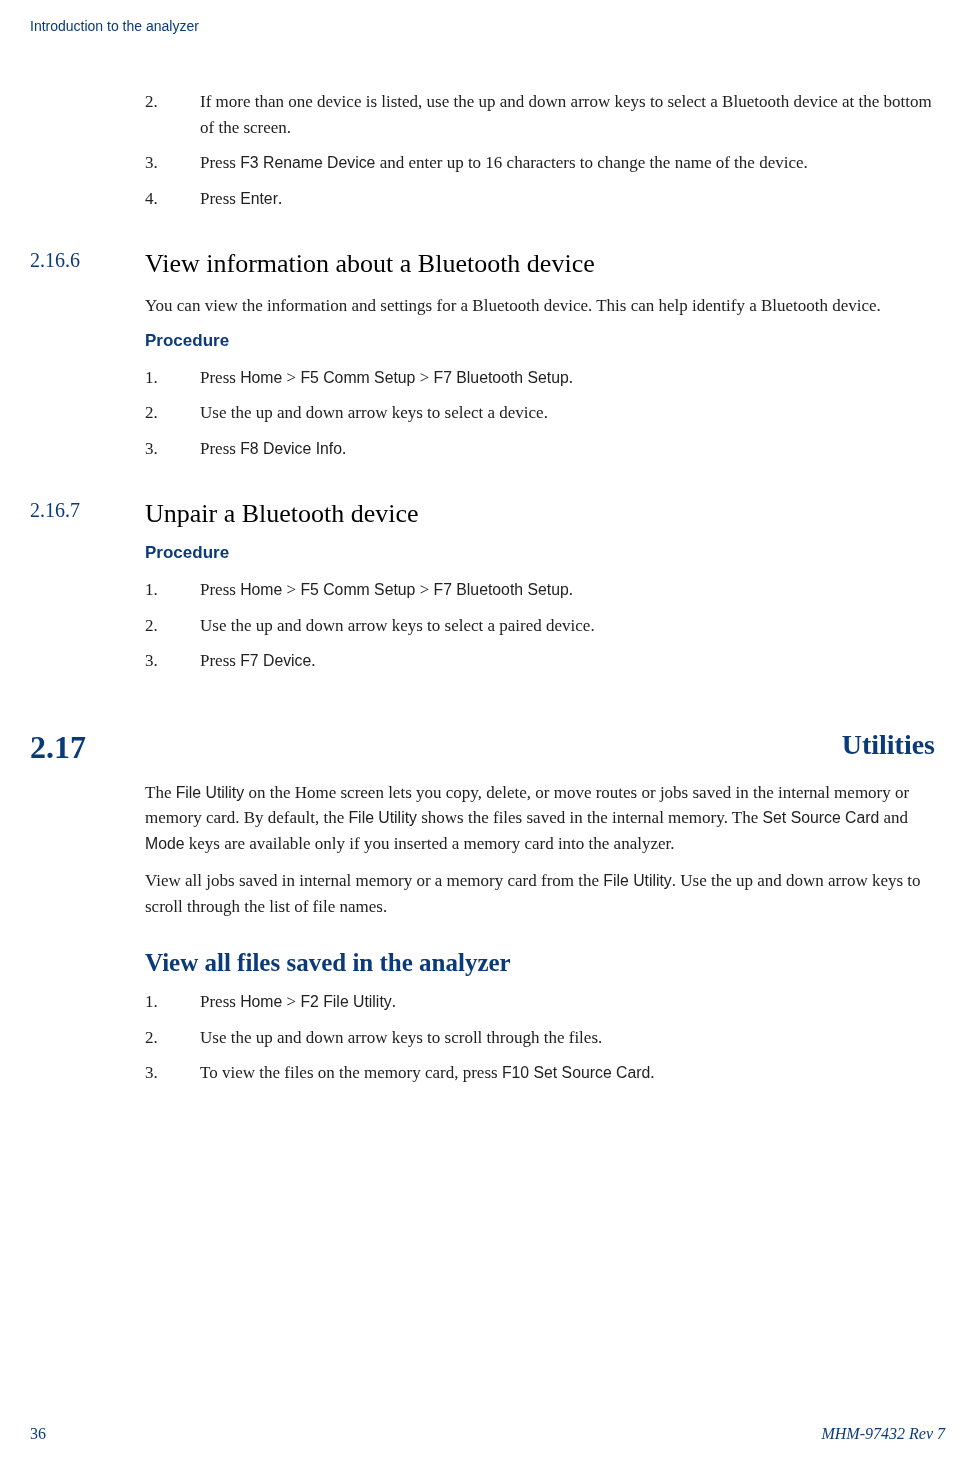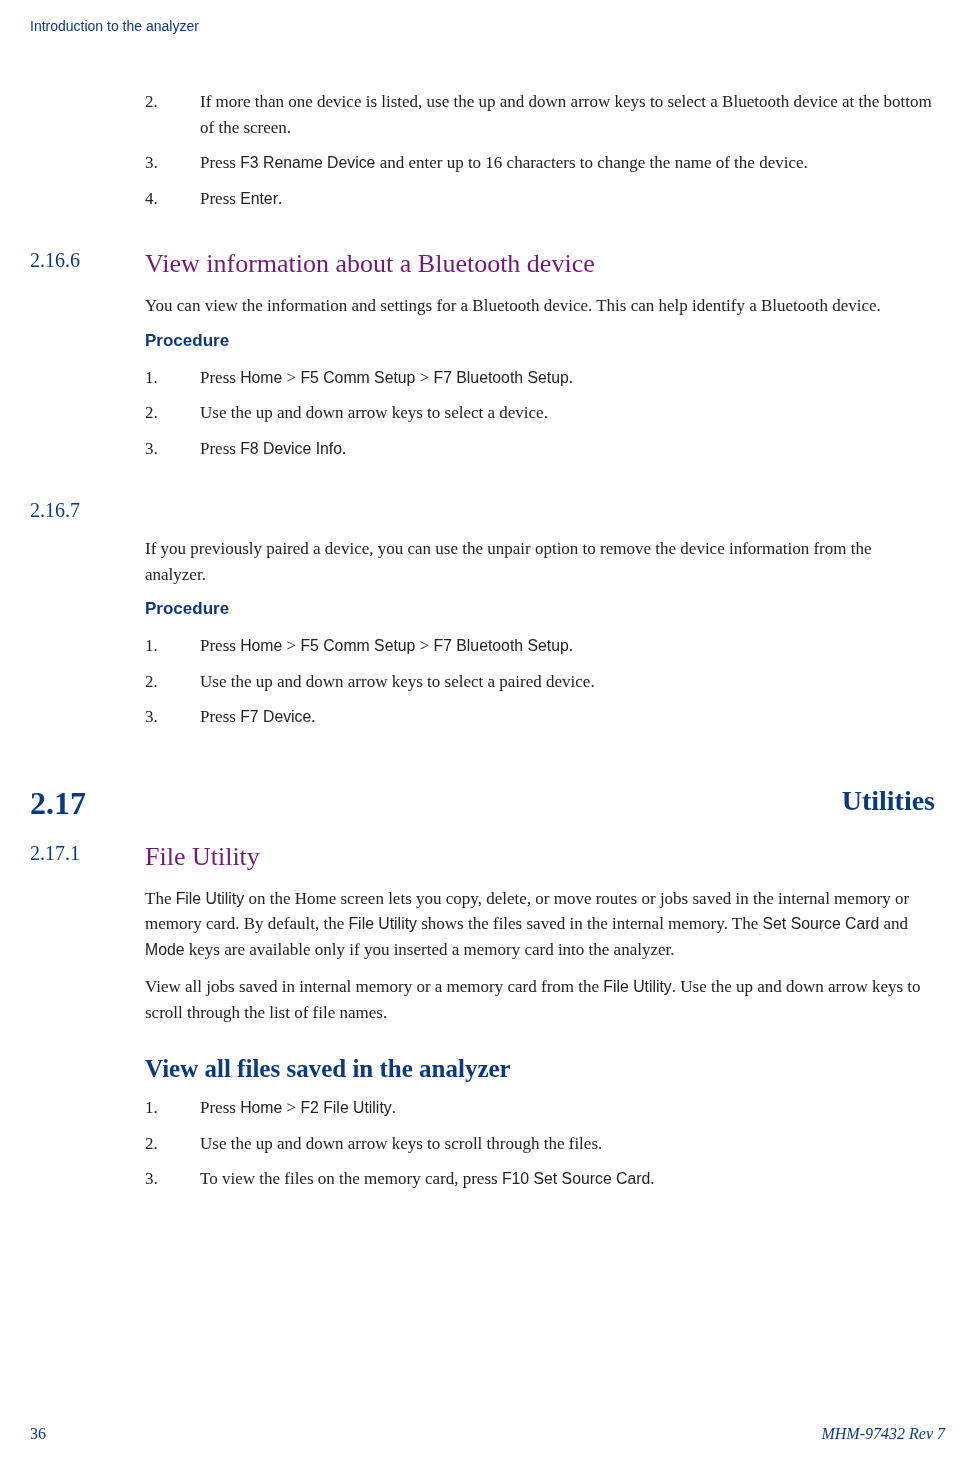--- a/index.html
+++ b/index.html
@@ -53,21 +53,21 @@
       font-weight: 400;
     }
     .section-num-big {
       width: 115px;
       flex-shrink: 0;
       color: #0a3a7a;
       font-size: 32px;
       font-weight: bold;
     }
     .section-title {
-      color: #701a75;
+      color: #000000;
       font-size: 26px;
       font-weight: 400;
     }
     .section-title-big {
       color: #0a3a7a;
       font-size: 28px;
       font-weight: bold;
     }
     .intro-para {
       font-size: 17px;
@@ -147,22 +147,22 @@
         <div class="ol-text"><span>Use the up and down arrow keys to select a device.</span></div>
       </div>
       <div class="ol-step">
         <div class="ol-num">3.</div>
         <div class="ol-text"><span>Press </span><span class="ui-term">F8 Device Info</span><span>.</span></div>
       </div>
     </div>
 
   <div class="section-row">
     <div class="section-num">2.16.7</div>
+    <div class="section-title">Unpair a Bluetooth device</div>
   </div>
-  <div class="intro-para">If you previously paired a device, you can use the unpair option to remove the device information from the analyzer.</div>
   <div class="procedure">Procedure</div>
   <div id="steps-2167">
       <div class="ol-step">
         <div class="ol-num">1.</div>
         <div class="ol-text"><span>Press </span><span class="ui-term">Home</span><span> &gt; </span><span class="ui-term">F5 Comm Setup</span><span> &gt; </span><span class="ui-term">F7 Bluetooth Setup</span><span>.</span></div>
       </div>
       <div class="ol-step">
         <div class="ol-num">2.</div>
         <div class="ol-text"><span>Use the up and down arrow keys to select a paired device.</span></div>
       </div>
@@ -170,24 +170,20 @@
         <div class="ol-num">3.</div>
         <div class="ol-text"><span>Press </span><span class="ui-term">F7 Device</span><span>.</span></div>
       </div>
     </div>
 
   <div class="section-row" style="margin-top:55px;justify-content:space-between;">
     <div class="section-num-big">2.17</div>
     <div class="section-title-big">Utilities</div>
   </div>
 
-  <div class="section-row" style="margin-top:20px;">
-    <div class="section-num">2.17.1</div>
-    <div class="section-title">File Utility</div>
-  </div>
   <div class="intro-para" id="para-2171-1"><span>The </span><span class="ui-term">File Utility</span><span> on the Home screen lets you copy, delete, or move routes or jobs saved in the internal memory or memory card. By default, the </span><span class="ui-term">File Utility</span><span> shows the files saved in the internal memory. The </span><span class="ui-term">Set Source Card</span><span> and </span><span class="ui-term">Mode</span><span> keys are available only if you inserted a memory card into the analyzer.</span></div>
   <div class="intro-para" id="para-2171-2"><span>View all jobs saved in internal memory or a memory card from the </span><span class="ui-term">File Utility</span><span>. Use the up and down arrow keys to scroll through the list of file names.</span></div>
 
   <div class="sub-heading">View all files saved in the analyzer</div>
   <div id="steps-2171">
       <div class="ol-step">
         <div class="ol-num">1.</div>
         <div class="ol-text"><span>Press </span><span class="ui-term">Home</span><span> &gt; </span><span class="ui-term">F2 File Utility</span><span>.</span></div>
       </div>
       <div class="ol-step">

